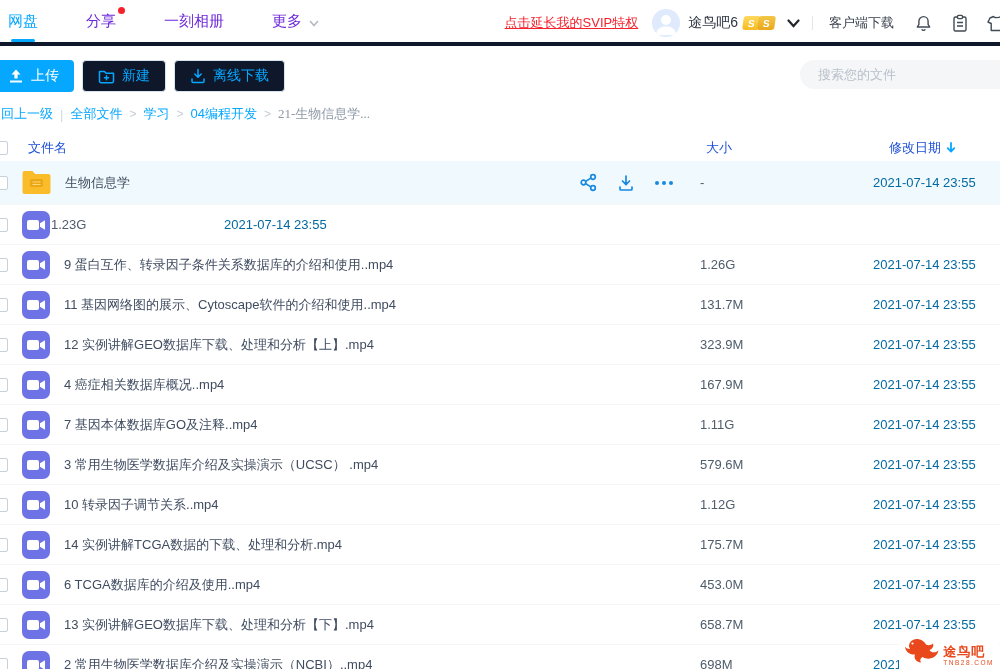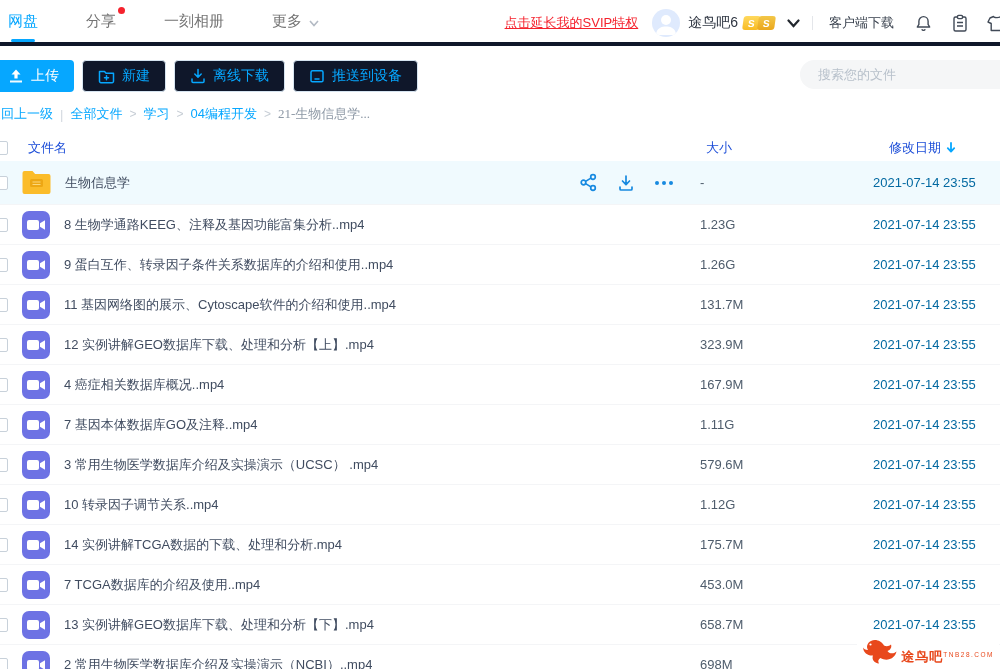--- a/index.html
+++ b/index.html
@@ -3,21 +3,21 @@
 <meta charset="utf-8">
 <style>
   * { margin:0; padding:0; box-sizing:border-box; }
   html,body { width:1000px; height:669px; overflow:hidden; background:#fff;
     font-family:"Liberation Sans","DejaVu Sans",sans-serif; color:#3f4b5e; }
   .page { position:relative; width:1000px; height:669px; overflow:hidden; }
 
   
   .topbar { height:46px; display:flex; align-items:center; border-bottom:4px solid #0f172a; position:relative; }
   .nav { display:flex; align-items:center; margin-left:8px; }
-  .nav-item { position:relative; font-size:15px; color:#737373; margin-right:48px; cursor:pointer; white-space:nowrap; display:flex; align-items:center; }
+  .nav-item { position:relative; font-size:15px; color:#6d28d9; margin-right:48px; cursor:pointer; white-space:nowrap; display:flex; align-items:center; }
   .nav-item.active { color:#06a7ff; }
   .nav-underline { position:absolute; left:3px; bottom:-11px; width:24px; height:3px; border-radius:2px; background:#06a7ff; }
   .nav-dot { position:absolute; top:-5px; right:-9px; width:7px; height:7px; border-radius:50%; background:#f5222d; }
   .nav-caret { margin-left:7px; }
   .right-cluster { position:absolute; right:0; top:0; height:46px; display:flex; align-items:center; }
   .svip-link { font-size:13px; color:#f5222d; text-decoration:underline; margin-right:14px; cursor:pointer; white-space:nowrap; }
   .avatar { width:28px; height:28px; border-radius:50%; background:#dfeafd; overflow:hidden; position:relative; flex-shrink:0; }
   .username { font-size:14px; color:#2f3642; margin:0 5px 0 8px; white-space:nowrap; }
   .badges { display:flex; align-items:center; margin-right:6px; }
   .badge-s { width:17px; height:14px; border-radius:3px; transform:skewX(-8deg); background:linear-gradient(180deg,#ffd95e,#f8bb22); color:#fff; font-size:10px; font-weight:bold; display:flex; align-items:center; justify-content:center; }
@@ -62,21 +62,21 @@
   .name-cell { flex:1; min-width:0; display:flex; align-items:center; margin-left:13px; }
   .file-name { font-size:13px; color:#404c60; overflow:hidden; text-overflow:ellipsis; white-space:nowrap; }
   .actions { margin-left:auto; padding-right:26px; display:none; align-items:center; gap:19px; }
   .row.selected .actions { display:flex; }
   .action-ic { display:flex; cursor:pointer; }
   .cell-size { width:173px; flex-shrink:0; font-size:13px; color:#4e5c6c; }
   .cell-date { width:127px; flex-shrink:0; font-size:13px; color:#0369a1; }
 
   
   .watermark { position:absolute; right:1px; bottom:0; background:#fff; display:flex; align-items:center; padding:3px 5px 3px 6px; z-index:5; }
-  .wm-text { display:flex; flex-direction:row; line-height:1; margin-left:2px;margin-top:8px; }
+  .wm-text { display:flex; flex-direction:column; line-height:1; margin-left:2px;margin-top:8px; }
   .wm-title { color:#e8481c; font-weight:bold; font-size:13px; letter-spacing:1px; }
   .wm-domain { color:#e8481c; font-size:6.5px; letter-spacing:1.5px; margin-top:2px; }
 </style>
 </head>
 <body>
 
 <div class="page">
 
   <div class="topbar">
     <div class="nav">
@@ -157,27 +157,20 @@
         <path d="M8.5 6.8 v4 M6.5 8.8 h4" stroke-linecap="round"></path>
       </svg>
       <span>新建</span>
     </div>
     <div class="btn btn-outline">
       <svg width="16" height="16" viewBox="0 0 16 16" fill="none" stroke="#06a7ff" stroke-width="1.5">
         <path d="M8 1.5 v7.5 M4.8 6 L8 9.3 L11.2 6" stroke-linecap="round" stroke-linejoin="round"></path>
         <path d="M2 11 v2.5 a1 1 0 0 0 1 1 h10 a1 1 0 0 0 1 -1 V11" stroke-linecap="round"></path>
       </svg>
       <span>离线下载</span>
-    </div>
-    <div class="btn btn-outline">
-      <svg width="16" height="15" viewBox="0 0 16 15" fill="none" stroke="#06a7ff" stroke-width="1.5">
-        <rect x="2" y="1.8" width="12" height="11" rx="1.4"></rect>
-        <path d="M6 10 h4" stroke-linecap="round"></path>
-      </svg>
-      <span>推送到设备</span>
     </div>
   </div>
   <input class="search-box" type="text" placeholder="搜索您的文件" style="">
 
   <div class="breadcrumb">
     <span class="bc-link">返回上一级</span>
     <span class="bc-pipe">|</span>
     <span class="bc-link">全部文件</span>
     <span class="bc-sep">&gt;</span>
     <span class="bc-link">学习</span>
@@ -245,24 +238,20 @@
     <div class="row video">
       <span class="cb"></span>
       <span class="file-icon">
 
         <svg class="video-glyph" width="30" height="30" viewBox="0 0 30 30">
           <rect x="1" y="1" width="28" height="28" rx="7" fill="#6d72e4"></rect>
           <rect x="6" y="10" width="12" height="10" rx="2" fill="#fff"></rect>
           <path d="M19 13.2 L24 10.2 V19.8 L19 16.8 Z" fill="#fff"></path>
         </svg>
       </span>
-      <span class="name-cell">
-        <span class="file-name">8 生物学通路KEEG、注释及基因功能富集分析..mp4</span>
-
-      </span>
       <span class="cell-size">1.23G</span>
       <span class="cell-date">2021-07-14 23:55</span>
     </div>
 
     <div class="row video">
       <span class="cb"></span>
       <span class="file-icon">
 
         <svg class="video-glyph" width="30" height="30" viewBox="0 0 30 30">
           <rect x="1" y="1" width="28" height="28" rx="7" fill="#6d72e4"></rect>
@@ -408,21 +397,21 @@
       <span class="cb"></span>
       <span class="file-icon">
 
         <svg class="video-glyph" width="30" height="30" viewBox="0 0 30 30">
           <rect x="1" y="1" width="28" height="28" rx="7" fill="#6d72e4"></rect>
           <rect x="6" y="10" width="12" height="10" rx="2" fill="#fff"></rect>
           <path d="M19 13.2 L24 10.2 V19.8 L19 16.8 Z" fill="#fff"></path>
         </svg>
       </span>
       <span class="name-cell">
-        <span class="file-name">7 TCGA数据库的介绍及使用..mp4</span>
+        <span class="file-name">6 TCGA数据库的介绍及使用..mp4</span>
 
       </span>
       <span class="cell-size">453.0M</span>
       <span class="cell-date">2021-07-14 23:55</span>
     </div>
 
     <div class="row video">
       <span class="cb"></span>
       <span class="file-icon">
 

